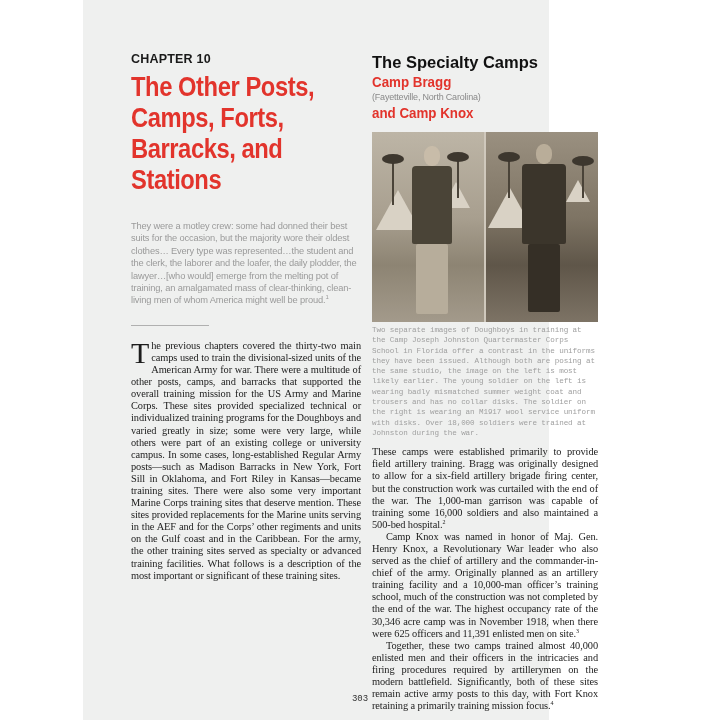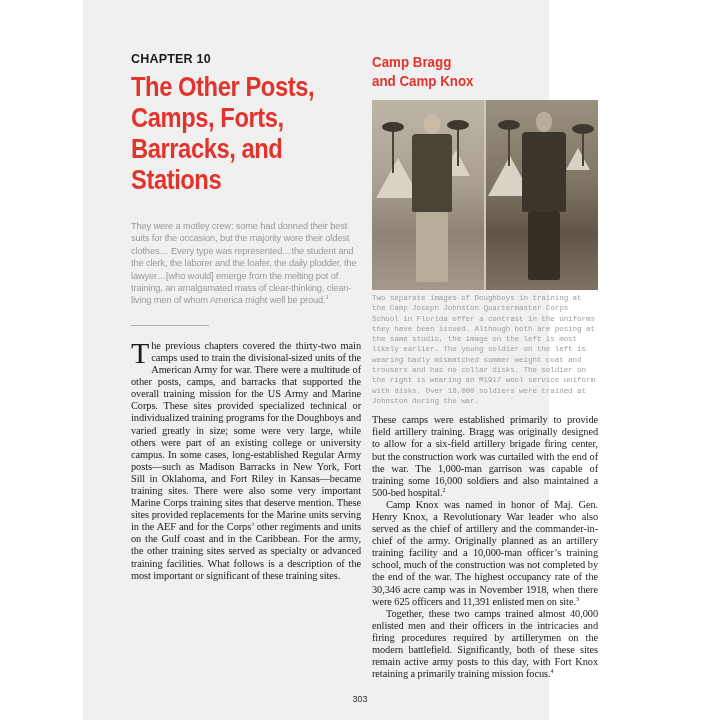--- a/index.html
+++ b/index.html
@@ -65,39 +65,41 @@
     .s-head { position: absolute; width: 16px; height: 20px; border-radius: 45%; background: #c8bca9; }
     .s-body { position: absolute; background: #4a4437; border-radius: 4px 4px 2px 2px; }
     .s-legs { position: absolute; border-radius: 2px; }
     .caption {
       font-family: Liberation Mono, monospace; font-size: 7.6px; line-height: 10.3px;
       color: #a0a0a0; margin: 3px 0 0 0; letter-spacing: -0.1px;
     }
     .right-body { margin-top: 8px; }
     .page-number {
       position: absolute; left: 0; width: 554px; top: 694px; text-align: center;
-      font-family: Liberation Sans, sans-serif; font-size: 9px; color: #333;
+      font-family: Liberation Mono, monospace; font-size: 9px; color: #333;
     }
     sup { font-size: 6px; line-height: 0; }
   </style>
 </head>
 <body>
 
 <div class="page">
 
   <div class="col-left">
     <p class="chapter-label">CHAPTER 10</p>
     <h1 class="chapter-title">The Other Posts, Camps, Forts, Barracks, and Stations</h1>
     <p class="epigraph"><span>They were a motley crew: some had donned their best suits for the occasion, but the majority wore their oldest clothes… Every type was represented…the student and the clerk, the laborer and the loafer, the daily plodder, the lawyer…[who would] emerge from the melting pot of training, an amalgamated mass of clear-thinking, clean-living men of whom America might well be proud.</span><sup>1</sup></p>
     <div class="rule"></div>
     <p class="body-text first-para"><span class="dropcap">T</span><span>he previous chapters covered the thirty-two main camps used to train the divisional-sized units of the American Army for war. There were a multitude of other posts, camps, and barracks that supported the overall training mission for the US Army and Marine Corps. These sites provided specialized technical or individualized training programs for the Doughboys and varied greatly in size; some were very large, while others were part of an existing college or university campus. In some cases, long-established Regular Army posts—such as Madison Barracks in New York, Fort Sill in Oklahoma, and Fort Riley in Kansas—became training sites. There were also some very important Marine Corps training sites that deserve mention. These sites provided replacements for the Marine units serving in the AEF and for the Corps’ other regiments and units on the Gulf coast and in the Caribbean. For the army, the other training sites served as specialty or advanced training facilities. What follows is a description of the most important or significant of these training sites.</span></p>
   </div>
 
   <div class="col-right">
+    <h2 class="section-title">The Specialty Camps</h2>
     <h3 class="camp-title">Camp Bragg</h3>
+    <p class="camp-loc">(Fayetteville, North Carolina)</p>
     <h3 class="camp-title">and Camp Knox</h3>
 
     <div class="photo" title="Two soldiers in WWI uniforms posing before a painted camp backdrop with palm trees and tents">
       <div class="photo-half photo-left">
         <div class="tent" style="left:4px; top:58px;"></div>
         <div class="tent" style="left:70px; top:50px; border-left-width:14px; border-right-width:14px; border-bottom-width:26px;"></div>
         <div class="palm-trunk" style="left:20px; top:28px; height:45px;"></div>
         <div class="palm-top" style="left:10px; top:22px;"></div>
         <div class="palm-trunk" style="left:85px; top:26px; height:40px;"></div>
         <div class="palm-top" style="left:75px; top:20px;"></div>

